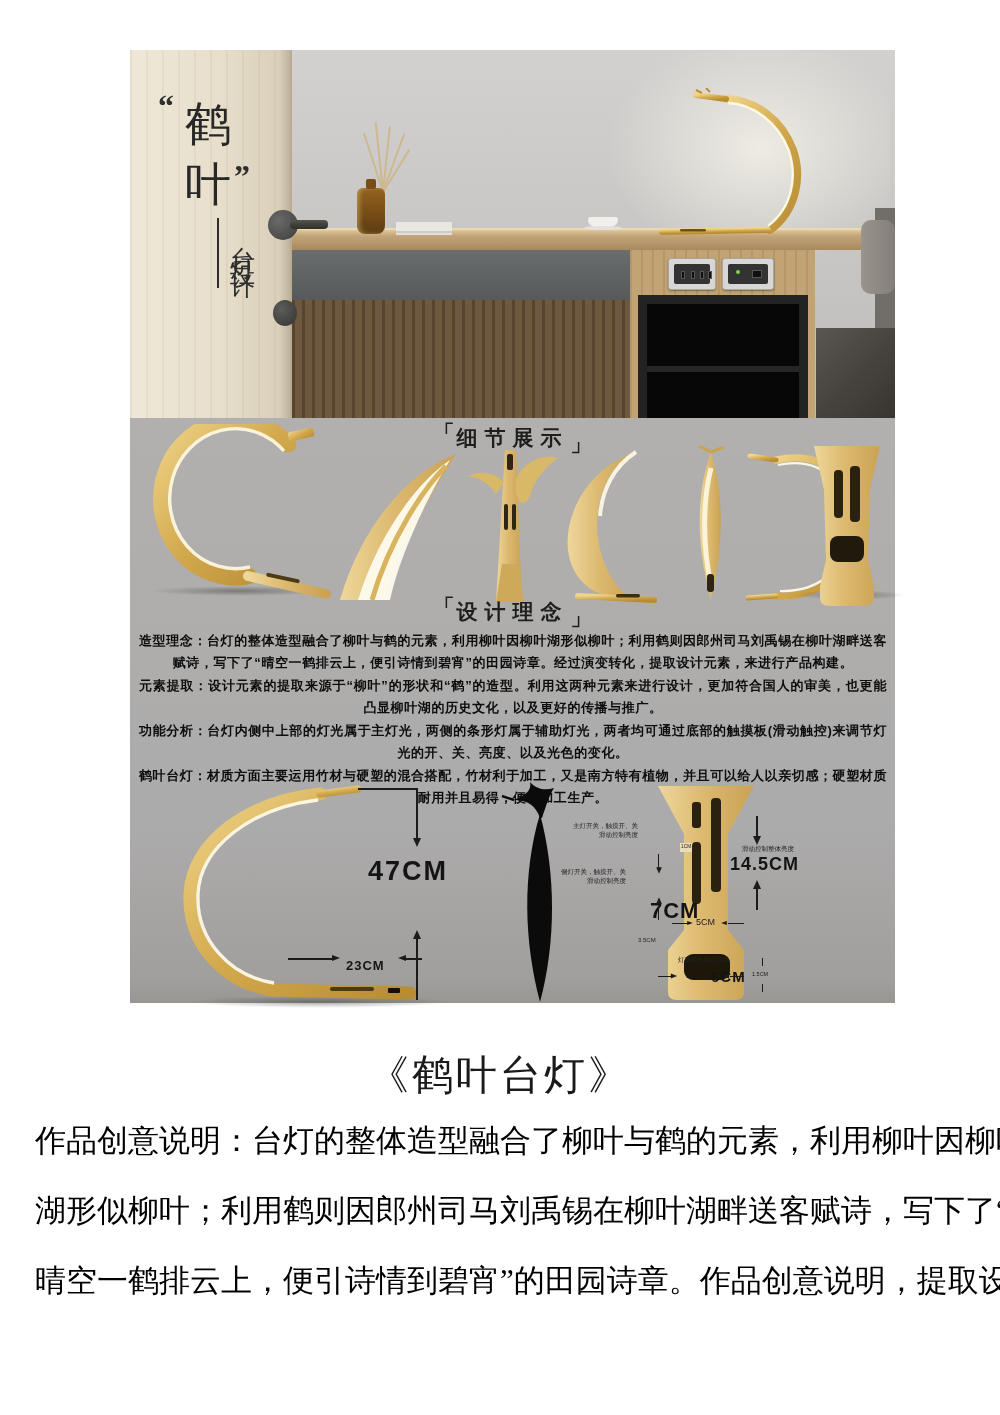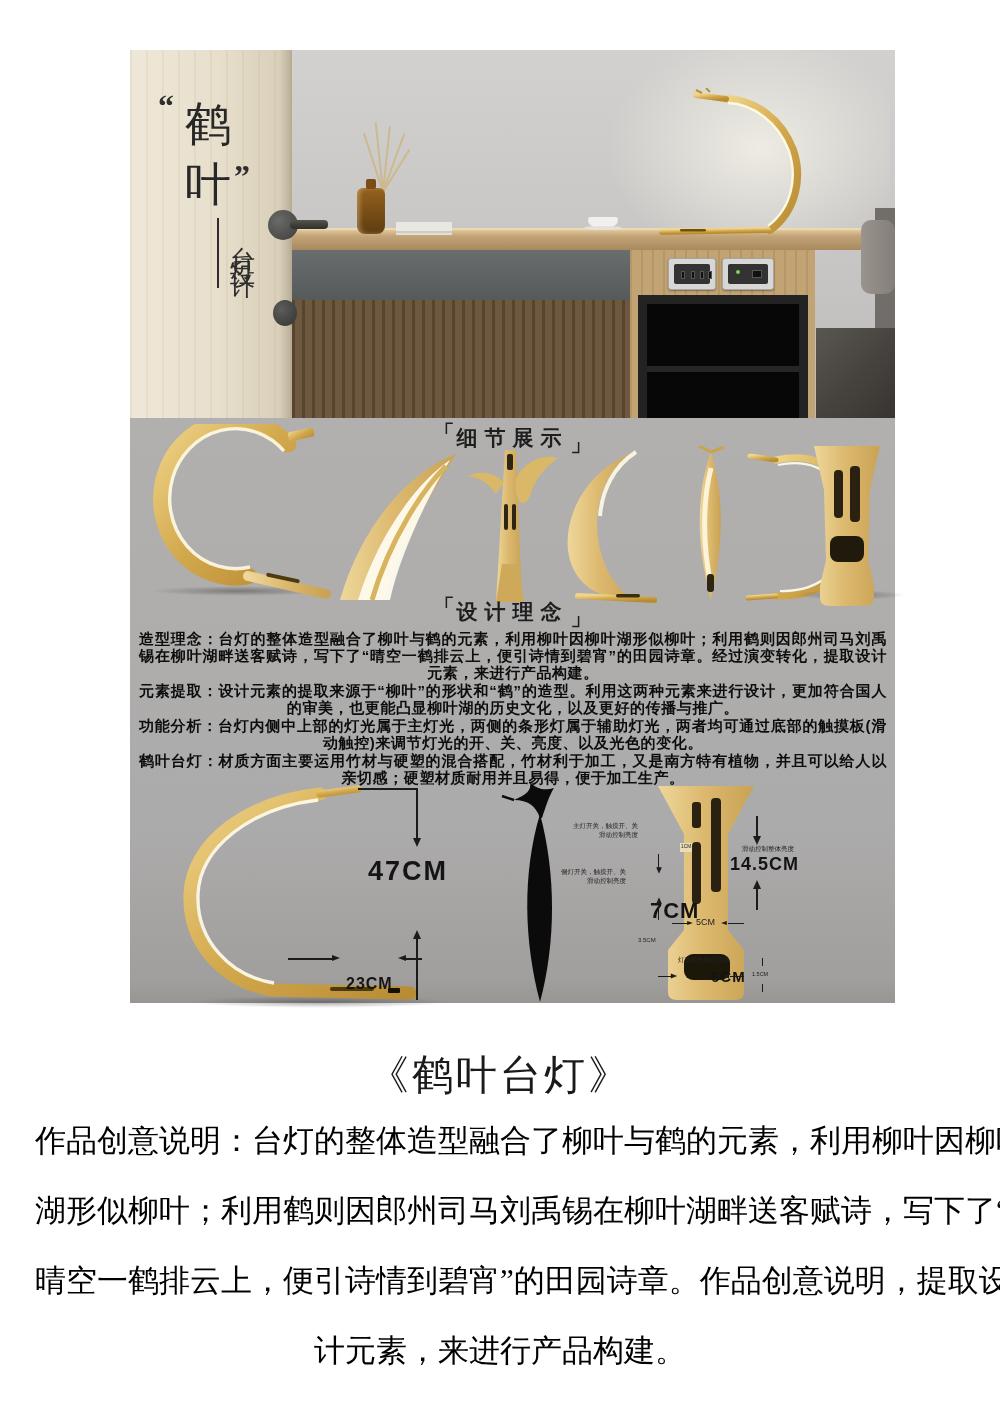--- a/index.html
+++ b/index.html
@@ -67,21 +67,21 @@
   #gray{position:absolute;left:130px;top:418px;width:765px;height:585px;
     background:linear-gradient(180deg,#b1b0ae 0%,#acabab 70%,#a19f9d 96%,#989693 100%)}
   .sec-head{position:absolute;left:0;right:0;text-align:center;font-weight:bold;color:#1e1e1e;font-size:21px}
   .sec-head .br-o{display:inline-block;transform:translateY(-5px);margin-right:2px;font-weight:bold}
   .sec-head .br-c{display:inline-block;transform:translateY(6px);margin-left:2px;font-weight:bold}
   .sec-head .tx{letter-spacing:7px}
   .shadow{position:absolute;height:10px;border-radius:50%;background:radial-gradient(ellipse,rgba(60,58,55,.45),rgba(60,58,55,0) 70%)}
 
   
   #paras{position:absolute;left:9px;top:212px;width:748px}
-  #paras p{font-size:15px;font-weight:bold;letter-spacing:.6px;line-height:17px;color:#0d0d0d;
+  #paras p{font-size:13px;font-weight:bold;letter-spacing:.6px;line-height:22px;color:#0d0d0d;
     text-align:justify;text-align-last:center;margin-bottom:1px}
   #paras p b{font-weight:bold}
 
   
   .dim-big{position:absolute;font-weight:bold;color:#141414;font-family:"Liberation Sans",sans-serif}
   .ann{position:absolute;font-size:6.5px;font-weight:normal;line-height:8.5px;color:#222}
   .dl{position:absolute;background:#1b1b1b}
   .arr{position:absolute;width:0;height:0}
   .arr.down{border-left:4px solid transparent;border-right:4px solid transparent;border-top:9px solid #1b1b1b}
   .arr.up{border-left:4px solid transparent;border-right:4px solid transparent;border-bottom:9px solid #1b1b1b}
@@ -257,21 +257,21 @@
 
   <div class="dl" style="left:228px;top:370px;width:60px;height:2px"></div>
   <div class="dl" style="left:286px;top:370px;width:2px;height:52px"></div>
   <div class="arr down" style="left:283px;top:420px"></div>
   <div class="dim-big" style="left:238px;top:438px;font-size:27px;letter-spacing:2px">47CM</div>
   <div class="arr up" style="left:283px;top:512px"></div>
   <div class="dl" style="left:286px;top:520px;width:2px;height:62px"></div>
 
   <div class="dl" style="left:158px;top:540px;width:46px;height:1.6px"></div>
   <div class="arr right" style="left:202px;top:537px"></div>
-  <div class="dim-big" style="left:216px;top:557px;font-size:16px;letter-spacing:1px">23CM</div>
+  <div class="dim-big" style="left:216px;top:540px;font-size:13px;letter-spacing:1px">23CM</div>
   <div class="arr left" style="left:268px;top:537px"></div>
   <div class="dl" style="left:276px;top:540px;width:16px;height:1.6px"></div>
 
   <svg class="abs" style="left:358px;top:362px" width="104" height="226" viewBox="0 0 104 226">
     <path d="M52,222 C36,162 34,94 52,34 C68,94 68,162 52,222 Z" fill="#0b0b0b"></path>
     <path d="M52,38 C48,26 40,20 26,20 C38,15 44,10 42,2 C48,9 57,11 66,8 C61,16 58,26 54,38 Z" fill="#0b0b0b"></path>
     <path d="M26,20 L14,16" stroke="#0b0b0b" stroke-width="2.4"></path>
   </svg>
 
   <svg class="abs" style="left:518px;top:362px" width="118" height="224" viewBox="0 0 118 224">
@@ -324,14 +324,13 @@
   <div class="ann" style="left:622px;top:552px;font-size:5.5px">1.5CM</div>
   <div class="dl" style="left:632px;top:540px;width:1.2px;height:8px"></div>
   <div class="dl" style="left:632px;top:566px;width:1.2px;height:8px"></div>
 </div>
 
 <div id="f-title">《鹤叶台灯》</div>
 <div id="f-desc">
   <div class="ln">作品创意说明：台灯的整体造型融合了柳叶与鹤的元素，利用柳叶因柳叶</div>
   <div class="ln">湖形似柳叶；利用鹤则因郎州司马刘禹锡在柳叶湖畔送客赋诗，写下了“</div>
   <div class="ln">晴空一鹤排云上，便引诗情到碧宵”的田园诗章。作品创意说明，提取设</div>
-  <div class="ln">计元素，来进行产品构建。</div>
 </div>
 
 </body></html>

